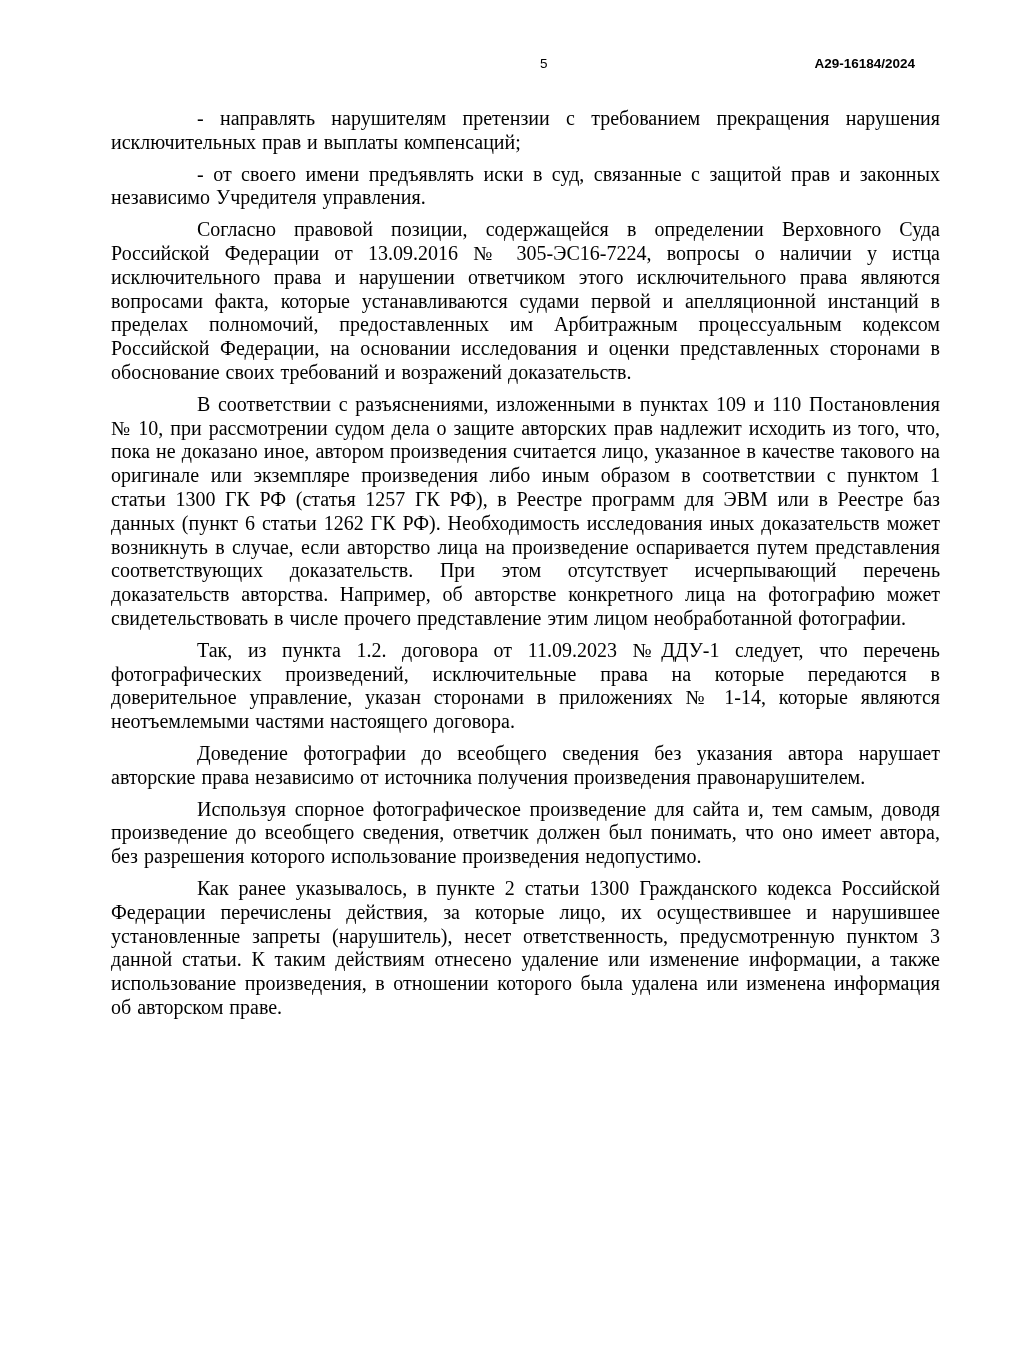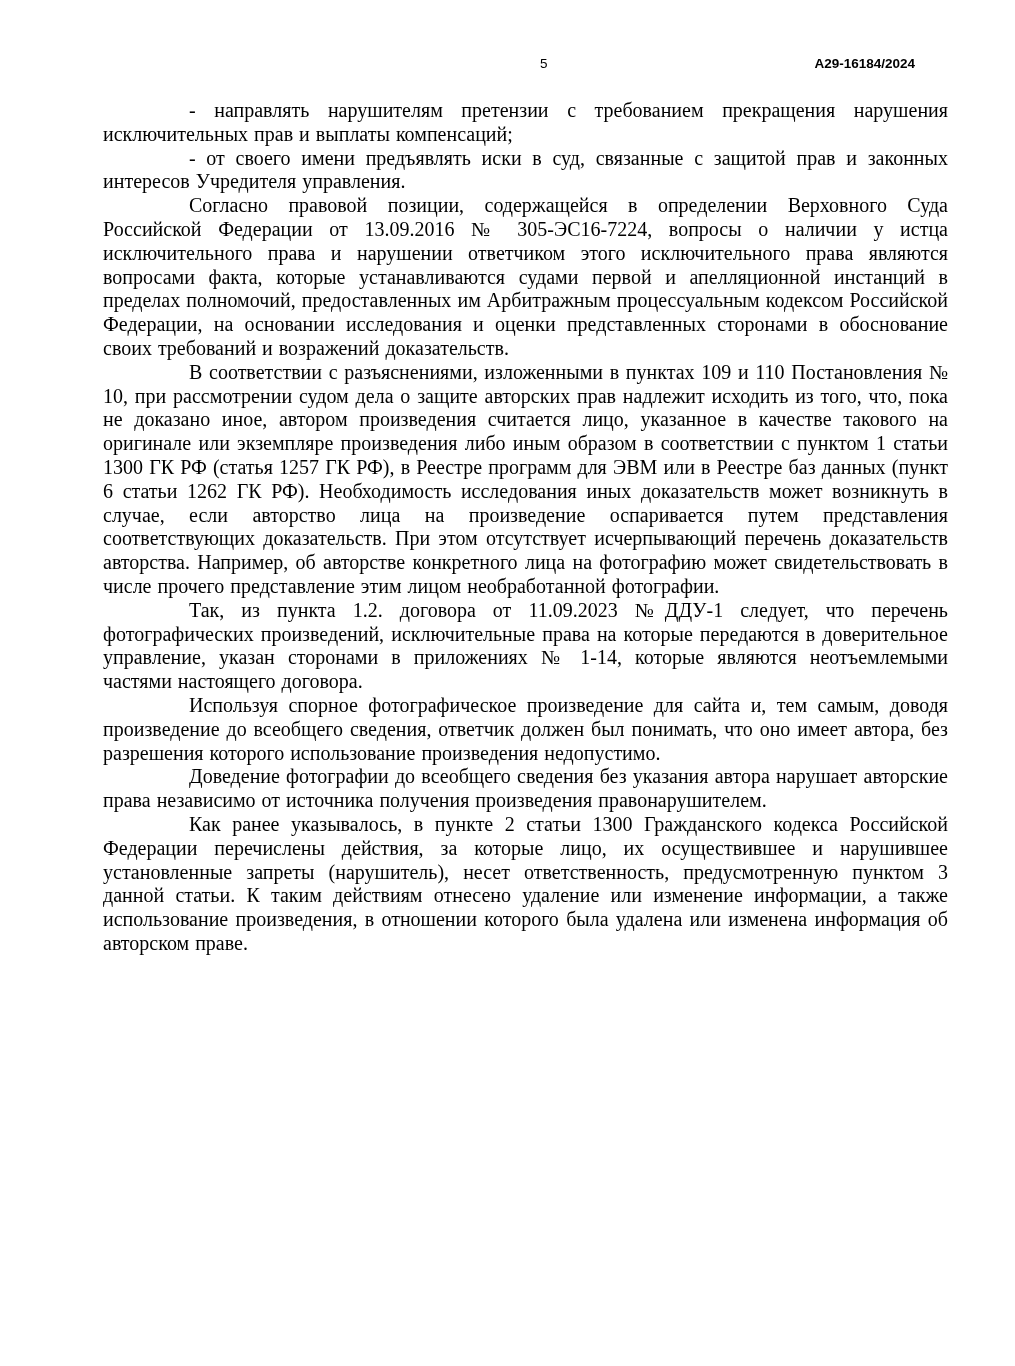--- a/index.html
+++ b/index.html
@@ -37,21 +37,21 @@
     right: 100px;
     font-weight: bold;
   }
   .document-body {
     position: absolute;
     top: 99px;
     left: 103px;
     width: 845px;
   }
   .document-body p {
-    margin: 0;
+    margin: 8px;
     padding: 0;
     font-family: "Liberation Serif", serif;
     font-size: 20px;
     line-height: 23.8px;
     text-align: justify;
     text-indent: 86px;
     color: #000000;
     word-spacing: 1px;
   }
 </style>
@@ -60,22 +60,22 @@
 
 <div class="page">
 
   <div class="page-header">
     <span class="page-number">5</span>
     <span class="case-number">А29-16184/2024</span>
   </div>
 
   <div class="document-body">
     <p>- направлять нарушителям претензии с требованием прекращения нарушения исключительных прав и выплаты компенсаций;</p>
-    <p>- от своего имени предъявлять иски в суд, связанные с защитой прав и законных интересов Учредителя управления.</p>
+    <p>- от своего имени предъявлять иски в суд, связанные с защитой прав и законных независимо Учредителя управления.</p>
     <p>Согласно правовой позиции, содержащейся в определении Верховного Суда Российской Федерации от 13.09.2016 № 305-ЭС16-7224, вопросы о наличии у истца исключительного права и нарушении ответчиком этого исключительного права являются вопросами факта, которые устанавливаются судами первой и апелляционной инстанций в пределах полномочий, предоставленных им Арбитражным процессуальным кодексом Российской Федерации, на основании исследования и оценки представленных сторонами в обоснование своих требований и возражений доказательств.</p>
     <p>В соответствии с разъяснениями, изложенными в пунктах 109 и 110 Постановления № 10, при рассмотрении судом дела о защите авторских прав надлежит исходить из того, что, пока не доказано иное, автором произведения считается лицо, указанное в качестве такового на оригинале или экземпляре произведения либо иным образом в соответствии с пунктом 1 статьи 1300 ГК РФ (статья 1257 ГК РФ), в Реестре программ для ЭВМ или в Реестре баз данных (пункт 6 статьи 1262 ГК РФ). Необходимость исследования иных доказательств может возникнуть в случае, если авторство лица на произведение оспаривается путем представления соответствующих доказательств. При этом отсутствует исчерпывающий перечень доказательств авторства. Например, об авторстве конкретного лица на фотографию может свидетельствовать в числе прочего представление этим лицом необработанной фотографии.</p>
     <p>Так, из пункта 1.2. договора от 11.09.2023 №ДДУ-1 следует, что перечень фотографических произведений, исключительные права на которые передаются в доверительное управление, указан сторонами в приложениях № 1-14, которые являются неотъемлемыми частями настоящего договора.</p>
+    <p>Доведение фотографии до всеобщего сведения без указания автора нарушает авторские права независимо от источника получения произведения правонарушителем.</p>
     <p>Используя спорное фотографическое произведение для сайта и, тем самым, доводя произведение до всеобщего сведения, ответчик должен был понимать, что оно имеет автора, без разрешения которого использование произведения недопустимо.</p>
-    <p>Доведение фотографии до всеобщего сведения без указания автора нарушает авторские права независимо от источника получения произведения правонарушителем.</p>
     <p>Как ранее указывалось, в пункте 2 статьи 1300 Гражданского кодекса Российской Федерации перечислены действия, за которые лицо, их осуществившее и нарушившее установленные запреты (нарушитель), несет ответственность, предусмотренную пунктом 3 данной статьи. К таким действиям отнесено удаление или изменение информации, а также использование произведения, в отношении которого была удалена или изменена информация об авторском праве.</p>
   </div>
 
 </div>
 
 </body></html>

